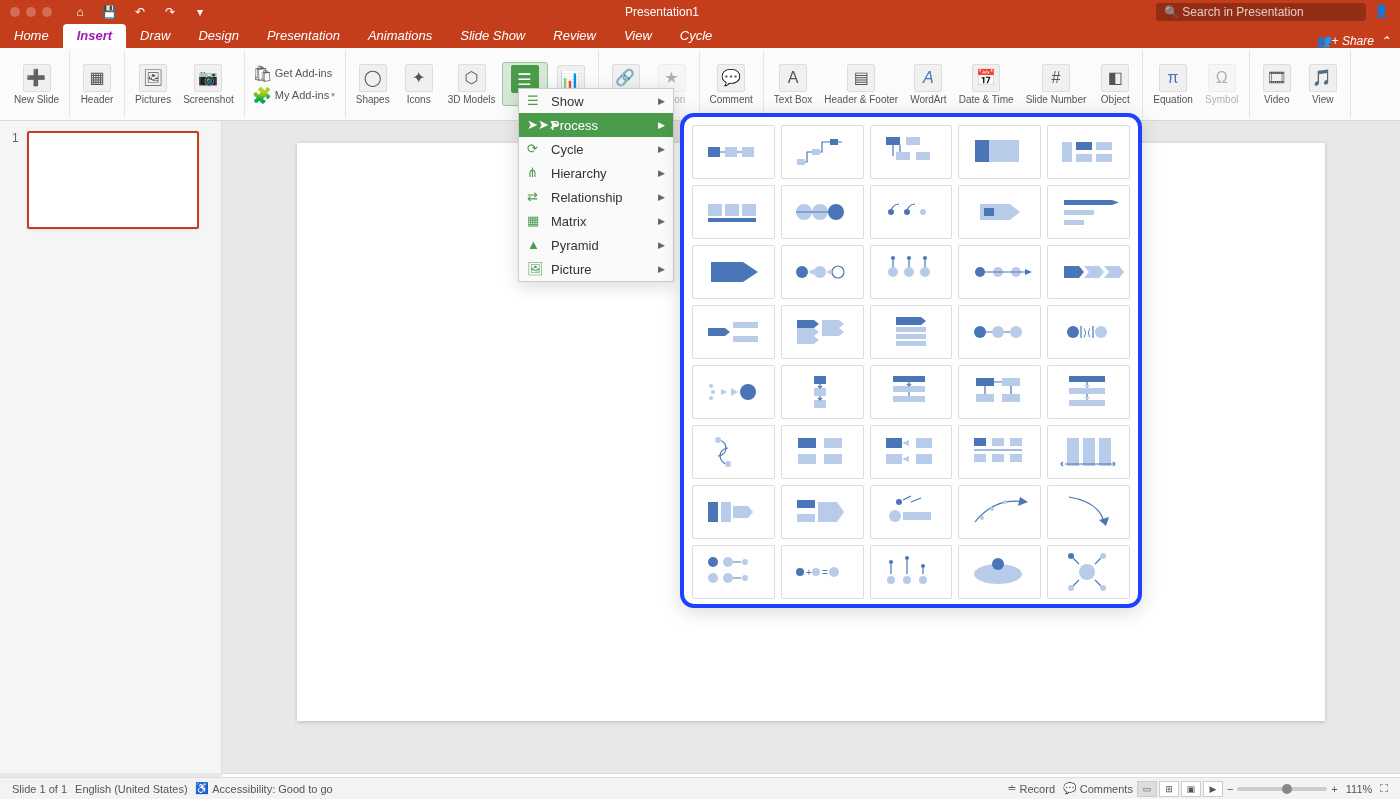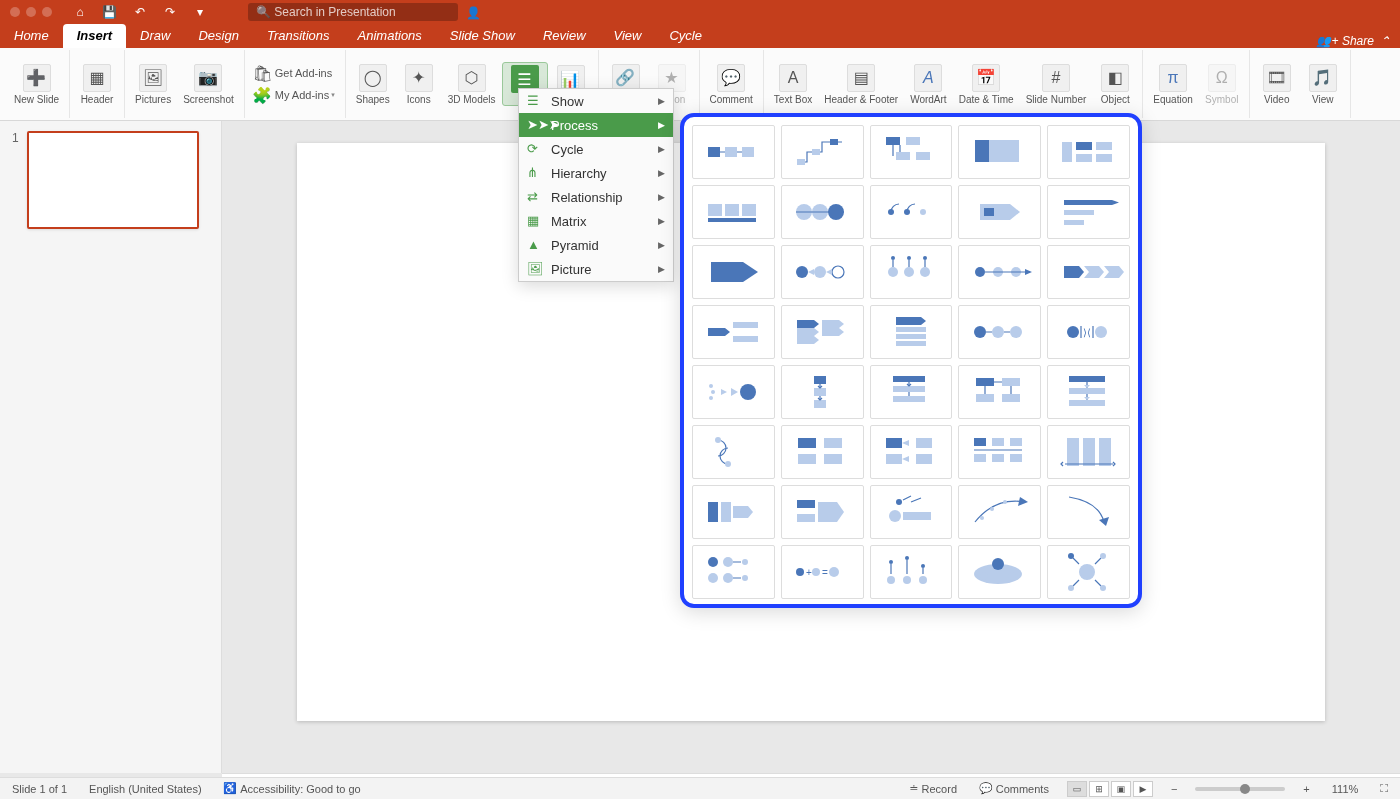--- a/index.html
+++ b/index.html
@@ -5,27 +5,27 @@
 * { margin: 0; padding: 0; box-sizing: border-box; font-family: -apple-system, "Segoe UI", sans-serif; }
 body { width: 1400px; height: 799px; background: #e8e8e8; overflow: hidden; position: relative; }
 
 
 .titlebar { height: 24px; background: #c43e1c; display: flex; align-items: center; color: white; font-size: 12px; }
 .win-btns { display: flex; gap: 6px; padding: 0 10px; }
 .win-btn { width: 10px; height: 10px; border-radius: 50%; background: rgba(255,255,255,0.25); }
 .title-icons { display: flex; gap: 14px; padding-left: 10px; }
 .ticon { width: 16px; height: 16px; display:flex; align-items:center; justify-content:center; }
 .title-center { flex: 1; text-align: center; font-weight: 500; }
-.title-right { display: flex; align-items: flex-end; gap: 8px; padding-right: 10px; padding-left: 40px; }
+.title-right { display: flex; align-items: flex-start; gap: 8px; padding-right: 10px; padding-left: 40px; }
 .search { background: rgba(0,0,0,0.25); border-radius: 3px; padding: 2px 8px; width: 210px; font-size: 12px; color: rgba(255,255,255,0.75); }
 
 
 .tabs { height: 24px; background: #c43e1c; display: flex; align-items: flex-end; color: white; font-size: 13px; font-style: italic; }
 .tab { padding: 0 14px; height: 24px; line-height: 24px; cursor: pointer; }
-.tab.active { background: white; color: #000000; border-radius: 4px 4px 0 0; font-weight: 600; }
+.tab.active { background: white; color: #a21caf; border-radius: 4px 4px 0 0; font-weight: 600; }
 .tabs-right { margin-left: auto; padding-right: 10px; display:flex; align-items:center; gap:6px; font-size:12px;justify-content:space-between; }
 
 
 .ribbon { height: 73px; background: #fbfbfb; border-bottom: 1px solid #d8d8d8; display: flex; align-items: stretch; padding: 2px 4px; }
 .rgroup { display: flex; align-items: center; padding: 0 4px; border-right: 1px solid #e6e6e6; }
 .rbtn { display: flex; flex-direction: column; align-items: center; justify-content: center; padding: 2px 6px; font-size: 10px; color: #555; cursor: pointer; text-align:center; min-width:46px; position:relative; }
 .rbtn.small { flex-direction: row; justify-content:flex-start; min-width:auto; padding:2px 6px; font-size:11px; height:22px; }
 .rbtn .ri { width: 28px; height: 28px; margin-bottom: 2px; background: #f0f0f0; border: 1px solid #ddd; border-radius: 2px; display:flex; align-items:center; justify-content:center; font-size:16px; }
 .rbtn.small .ri { width:16px; height:16px; margin:0 4px 0 0; border:none; background:none; }
 .rbtn .drop { font-size:7px; color:#888; margin-left:2px; }
@@ -37,21 +37,21 @@
 .thumb-wrap { display: flex; align-items: flex-start; gap: 8px; }
 .tnum { font-size: 12px; color: #666; }
 .thumb { width: 172px; height: 98px; background: white; border: 2px solid #c43e1c; border-radius: 2px; box-shadow: 0 1px 3px rgba(0,0,0,0.1); }
 .canvas-area { flex: 1; background: #e8e8e8; display: flex; align-items: center; justify-content: center; position: relative; padding-top:10px; }
 .slide { width: 1028px; height: 578px; background: white; box-shadow: 0 1px 4px rgba(0,0,0,0.2); margin-top:-40px; }
 
 
 .notes { height: 28px; background: white; border-top: 1px solid #ddd; padding: 4px 12px; font-size: 12px; color: #888; margin-left:222px; }
 
 
-.statusbar { height: 22px; background: #f3f3f3; border-top: 1px solid #ddd; display: flex; align-items: center; font-size: 11px; color: #555; padding: 0 8px; gap: 14px; position:absolute; bottom:0; left:0; right:0; }
+.statusbar { height: 22px; background: #f3f3f3; border-top: 1px solid #ddd; display: flex; align-items: center; font-size: 11px; color: #555; padding: 0 8px; position:absolute; bottom:0; left:0; right:0; }
 .statusbar .spacer { flex: 1; }
 .sbtn { padding: 0 4px; cursor:pointer; display:flex; align-items:center; gap:3px; }
 .view-btns { display:flex; gap:2px; }
 .vbtn { width:20px; height:16px; border:1px solid #ccc; background:#fff; font-size:9px; display:flex; align-items:center; justify-content:center; }
 .vbtn.active { background:#ddd; }
 .zoom-slider { width:90px; height:4px; background:#ccc; position:relative; border-radius:2px; }
 .zoom-handle { position:absolute; left:50%; top:-3px; width:10px; height:10px; border-radius:50%; background:#888; }
 
 
 .smartart-menu { position: absolute; left: 518px; top: 88px; width: 156px; background: #fafafa; border: 1px solid #ccc; box-shadow: 0 4px 16px rgba(0,0,0,0.15); z-index: 100; font-size: 13px; }
@@ -80,35 +80,36 @@
     <div class="win-btn"></div>
     <div class="win-btn"></div>
   </div>
   <div class="title-icons">
     <span class="ticon">⌂</span>
     <span class="ticon">💾</span>
     <span class="ticon">↶</span>
     <span class="ticon">↷</span>
     <span class="ticon">▾</span>
   </div>
+  <div class="title-center">Presentation1</div>
   <div class="title-right">
     <div class="search">
       <span>🔍</span>
       <span>Search in Presentation</span>
     </div>
     <span class="ticon">👤</span>
   </div>
 </div>
 
 <div class="tabs">
   <div class="tab">Home</div>
   <div class="tab active">Insert</div>
   <div class="tab">Draw</div>
   <div class="tab">Design</div>
-  <div class="tab">Transitions</div>
+  <div class="tab">Presentation</div>
   <div class="tab">Animations</div>
   <div class="tab">Slide Show</div>
   <div class="tab">Review</div>
   <div class="tab">View</div>
   <div class="tab">Cycle</div>
   <div class="tabs-right">
     <span>👥+ <span>Share</span></span>
     <span>⌃</span>
   </div>
 </div>

